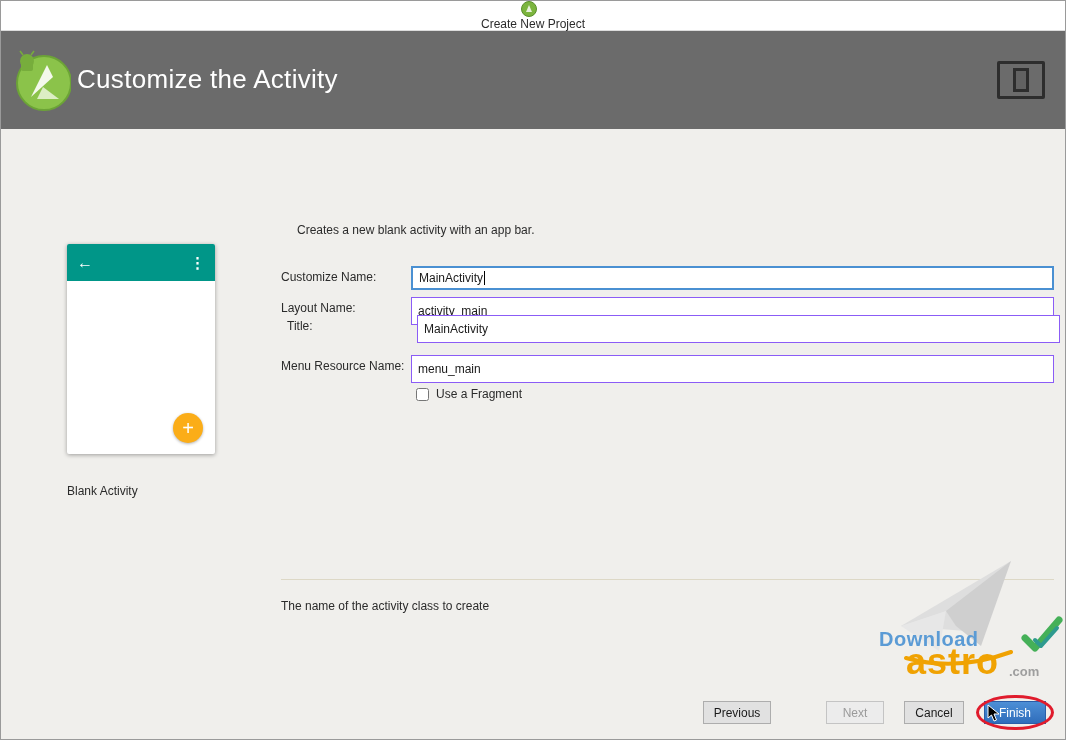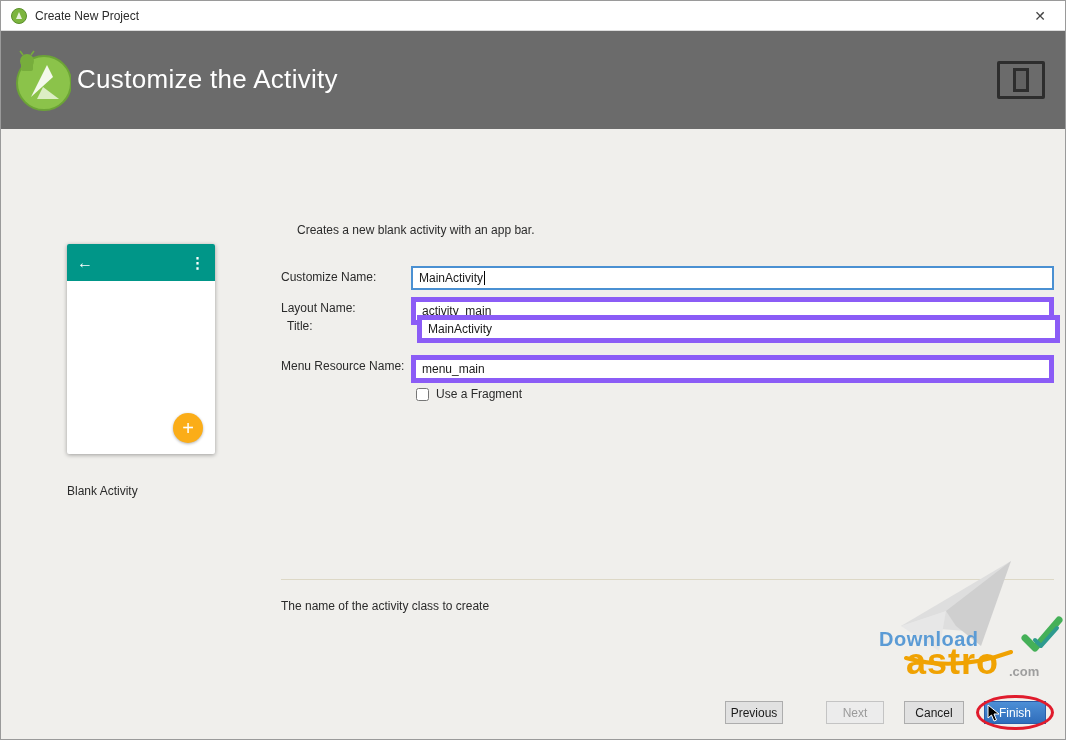--- a/index.html
+++ b/index.html
@@ -6,21 +6,21 @@
   html,body { width:1066px; height:740px; font-family:"Liberation Sans", sans-serif; }
   #window {
     position:relative; width:1066px; height:740px; background:#f0efec;
     border:1px solid #9a9a9a; overflow:hidden;
   }
 
   
   .titlebar {
     position:absolute; top:0; left:0; width:100%; height:30px;
     background:#ffffff; border-bottom:1px solid #dcdcdc;
-    display:flex; align-items:center; padding:0 10px;
+    display:flex; align-items:center; padding:0 10px;flex-direction:column;
   }
   .titlebar .app-icon { width:16px; height:16px; margin-right:8px; flex:0 0 auto; }
   .titlebar .title { font-size:12px; color:#2b2b2b; flex:1; }
   .close-btn {
     width:30px; height:24px; display:flex; align-items:center; justify-content:center;
     font-size:14px; color:#444; cursor:pointer;
   }
 
   
   .header {
@@ -66,21 +66,21 @@
   }
 
   
   .description { position:absolute; left:280px; top:222px; font-size:12px; color:#2b2b2b;margin-left:16px; }
   .form-row { position:absolute; left:0; width:100%; height:24px; }
   .form-row .flabel {
     position:absolute; left:280px; top:4px; font-size:12px; color:#2b2b2b;
   }
   .form-row input[type=text] {
     position:absolute; left:410px; top:0; width:643px; height:28px;
-    border:5px solid #8b5cf6; background:#ffffff; font-size:12px;
+    border:1px solid #8b5cf6; background:#ffffff; font-size:12px;
     padding:0 6px; font-family:"Liberation Sans", sans-serif; color:#1a1a1a;
   }
   .form-row.focused input[type=text] {
     border:2px solid #4a90d2; height:24px;
   }
   .caret {
     position:absolute; left:483px; top:5px; width:1px; height:14px;
     background:#000000; pointer-events:none;
   }
   .checkbox-row {
@@ -111,21 +111,21 @@
 
   
   .button-bar {
     position:absolute; top:700px; right:19px; display:flex; align-items:center;
   }
   .btn {
     height:23px; font-size:12px; font-family:"Liberation Sans", sans-serif;
     background:#e1e1e1; border:1px solid #adadad; color:#1a1a1a;
     display:flex; align-items:center; justify-content:center; cursor:pointer;
   }
-  .btn-previous { width:58px; margin-right:5px; }
+  .btn-previous { width:68px; margin-right:17px; }
   .btn-next { width:58px; margin-right:20px; color:#9a9a9a; border-color:#c4c4c4; background:#ececec;margin-left:38px; }
   .btn-cancel { width:60px; margin-right:20px; }
   .finish-wrap { position:relative; width:62px; height:23px;border-radius:8px; }
   .btn-finish {
     width:62px; height:23px;
     background:linear-gradient(#4d8fd6, #2f6dbb); border:1px solid #2a5ea8; color:#ffffff;
   }
   .annotation-ellipse {
     position:absolute; left:-8px; top:-6px; width:78px; height:35px;
     border:3px solid #e01b2c; border-radius:50%; pointer-events:none;

